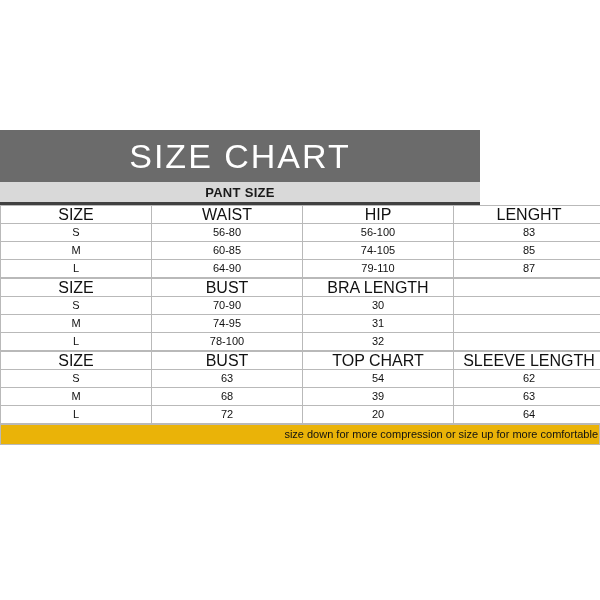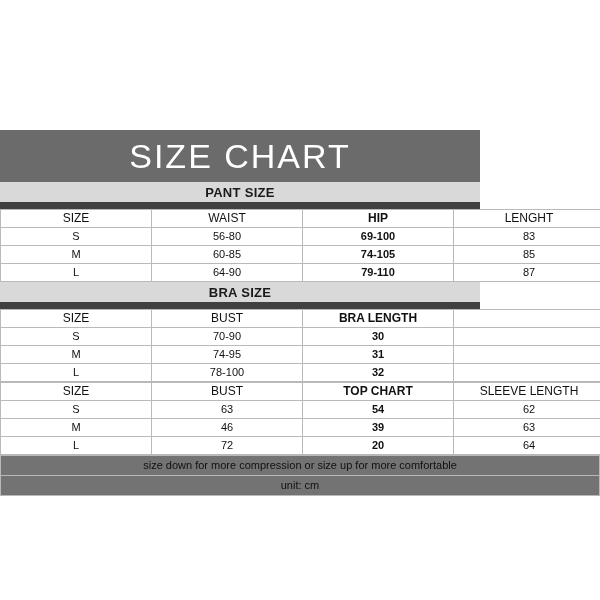--- a/index.html
+++ b/index.html
@@ -40,21 +40,21 @@
     letter-spacing: 2px;
     font-weight: 400;
     font-family: "Liberation Sans", sans-serif;
   }
   .section-head {
     background: #d9d9d9;
     height: 20px;
     display: flex;
     align-items: center;
     justify-content: center;
-    border-bottom: 7px solid #404040;
+    border-bottom: 3px solid #404040;
   }
   .section-head .section-title {
     font-size: 13px;
     font-weight: bold;
     color: #1a1a1a;
     letter-spacing: 0.3px;
   }
   table.size-table {
     width: 600px;
     border-collapse: collapse;
@@ -64,35 +64,35 @@
     border: 1px solid #b9b9b9;
     text-align: center;
     font-size: 11px;
     color: #111111;
     height: 17px;
     padding: 0;
     line-height: 17px;
     background: #ffffff;
   }
   table.size-table tr.header-row td {
-    font-size: 12px;
+    font-size: 16px;
     color: #111111;
   }
   table.size-table td.col0 { width: 150px; }
   table.size-table td.col1 { width: 150px; }
-  table.size-table td.col2 { width: 150px; font-weight: bold; }
+  table.size-table td.col2 { width: 150px; }
   table.size-table td.col3 { width: 150px; }
   .note-row td {
     border: 1px solid #b9b9b9;
-    text-align: center;
+    text-align: right;
     font-size: 11px;
     height: 17px;
     line-height: 17px;
     color: #111111;
-    background: #737373;
+    background: #eab308;
     margin-left: 8px;
   }
   .notes {
     width: 600px;
     border-collapse: collapse;
     table-layout: fixed;
   }
 </style>
 </head>
 <body>
@@ -111,41 +111,38 @@
       <tbody>
         <tr class="header-row">
           <td class="col0">SIZE</td>
           <td class="col1">WAIST</td>
           <td class="col2">HIP</td>
           <td class="col3">LENGHT</td>
         </tr>
         <tr>
           <td class="col0">S</td>
           <td class="col1">56-80</td>
-          <td class="col2">69-100</td>
+          <td class="col2">56-100</td>
           <td class="col3">83</td>
         </tr>
         <tr>
           <td class="col0">M</td>
           <td class="col1">60-85</td>
           <td class="col2">74-105</td>
           <td class="col3">85</td>
         </tr>
         <tr>
           <td class="col0">L</td>
           <td class="col1">64-90</td>
           <td class="col2">79-110</td>
           <td class="col3">87</td>
         </tr>
       </tbody>
     </table>
 
-    <div class="section-head">
-      <span class="section-title">BRA SIZE</span>
-    </div>
     <table class="size-table">
       <tbody>
         <tr class="header-row">
           <td class="col0">SIZE</td>
           <td class="col1">BUST</td>
           <td class="col2">BRA LENGTH</td>
           <td class="col3"></td>
         </tr>
         <tr>
           <td class="col0">S</td>
@@ -177,38 +174,35 @@
           <td class="col3">SLEEVE LENGTH</td>
         </tr>
         <tr>
           <td class="col0">S</td>
           <td class="col1">63</td>
           <td class="col2">54</td>
           <td class="col3">62</td>
         </tr>
         <tr>
           <td class="col0">M</td>
-          <td class="col1">46</td>
+          <td class="col1">68</td>
           <td class="col2">39</td>
           <td class="col3">63</td>
         </tr>
         <tr>
           <td class="col0">L</td>
           <td class="col1">72</td>
           <td class="col2">20</td>
           <td class="col3">64</td>
         </tr>
       </tbody>
     </table>
 
     <table class="notes">
       <tbody>
         <tr class="note-row">
           <td colspan="4">size down for more compression or size up for more comfortable</td>
         </tr>
-        <tr class="note-row">
-          <td colspan="4">unit: cm</td>
-        </tr>
       </tbody>
     </table>
 
   </div>
 </div>
 
 </body></html>

